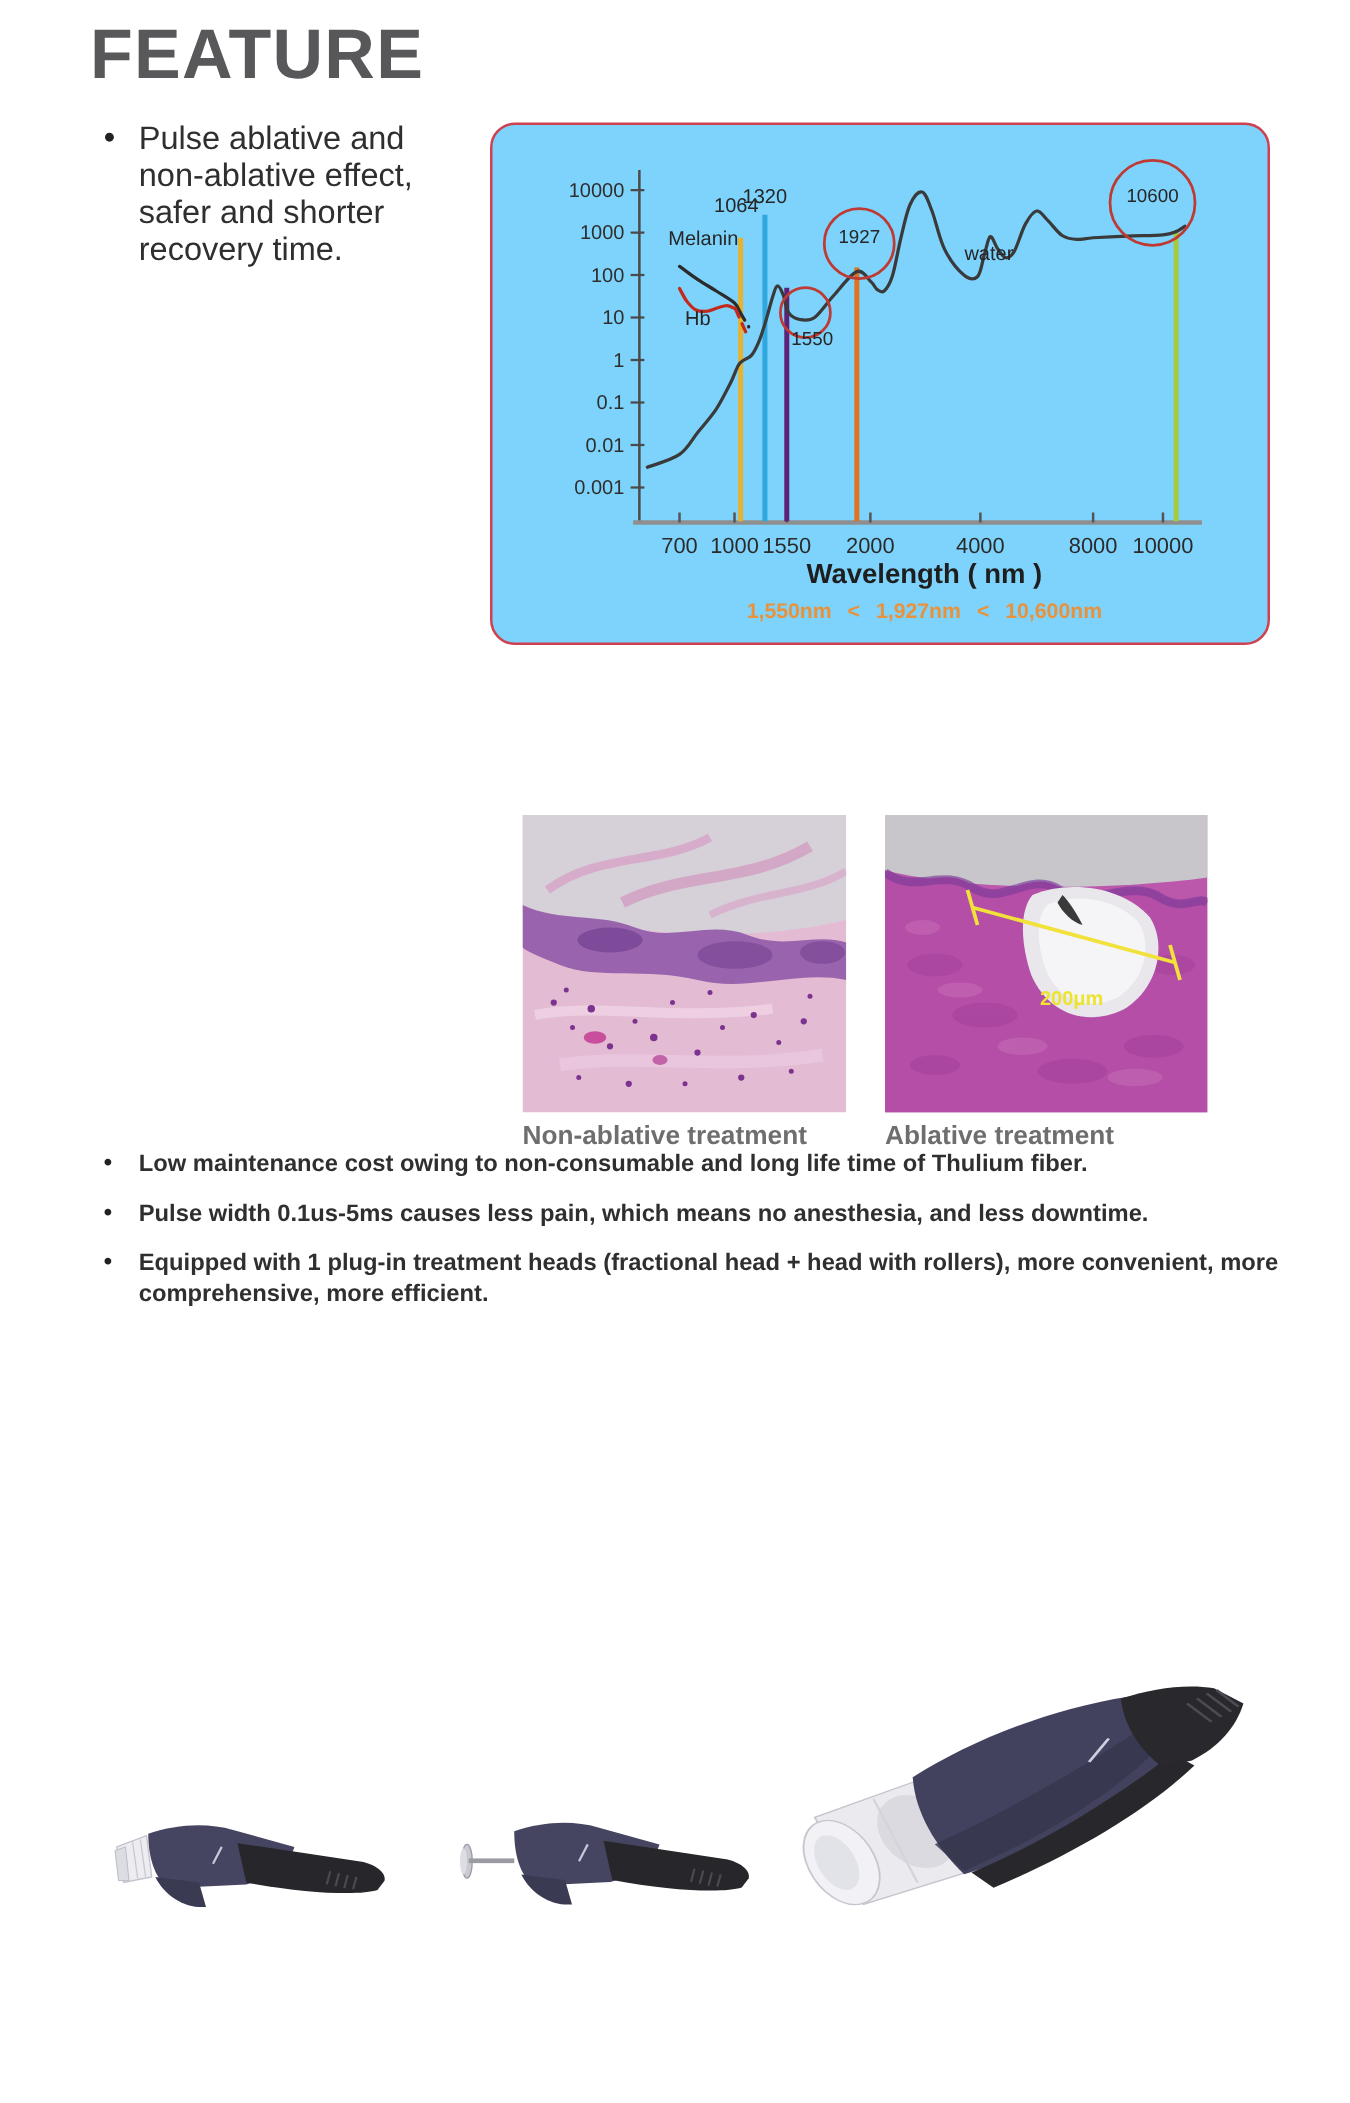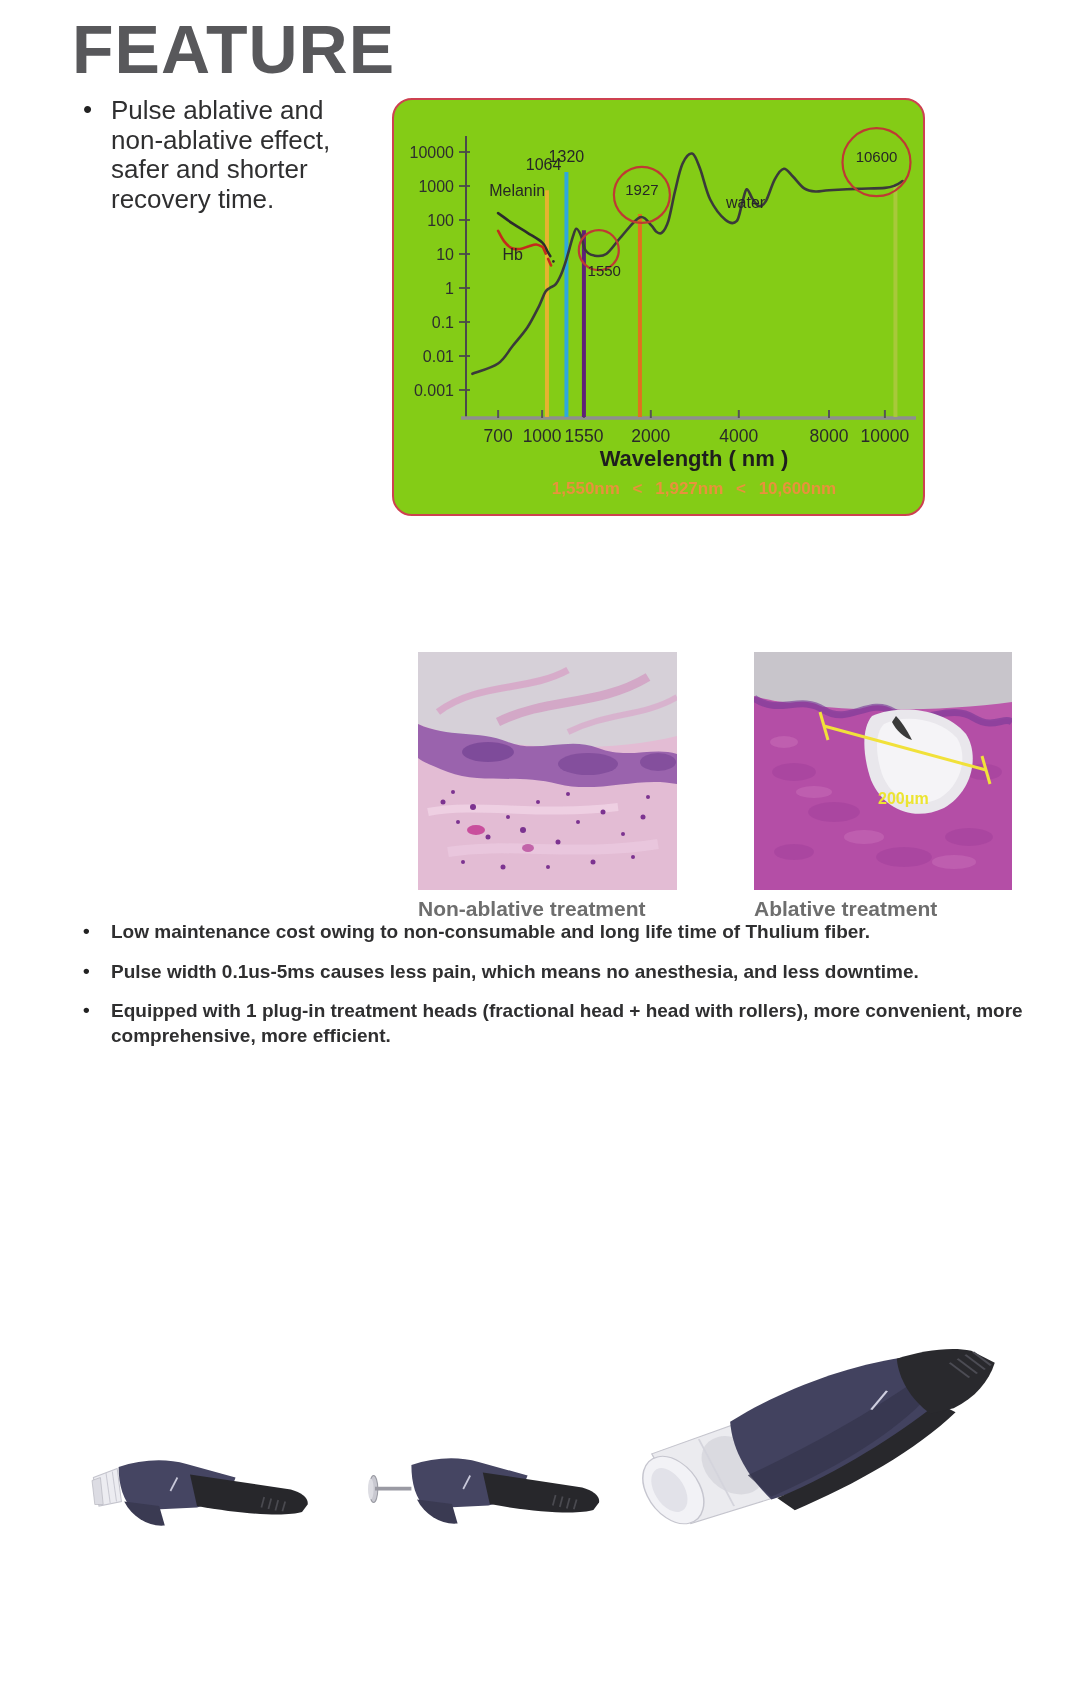--- a/index.html
+++ b/index.html
@@ -1,34 +1,34 @@
 <!DOCTYPE html>
 <html style="--c-title: #58585b; --c-text: #2f2f30; --c-chart-border: #cd4150; --c-caption: #6e6e6e;"><head>
 <meta charset="utf-8">
 <style>
   html,body{margin:0;padding:0;background:#fff;}
   .page{position:relative;width:1080px;height:1682px;background:#ffffff;overflow:hidden;
         font-family:"Liberation Sans", sans-serif;color:var(--c-text,#2f2f30);}
-  .page-title{position:absolute;top:10px;left:72px;margin:0;font-size:68px;font-weight:800;
+  .page-title{position:absolute;top:10px;left:72px;margin:0;font-size:56px;font-weight:800;
         letter-spacing:1px;color:var(--c-title,#58585b);}
   ul.feature-list{list-style:none;margin:0;padding:0;}
   ul.feature-list li{position:relative;padding-left:36px;}
   ul.feature-list li::before{content:"\2022";position:absolute;left:8px;top:-1px;color:#222;}
   .bullets-top{position:absolute;left:75px;top:96px;width:288px;}
   .bullets-top li{font-size:26px;line-height:1.14;margin-bottom:24px;}
   .bullets-mid{position:absolute;left:75px;top:660px;width:322px;}
   .bullets-mid li{font-size:26px;line-height:1.14;}
   .bullets-bottom{position:absolute;left:75px;top:920px;width:952px;}
   .bullets-bottom li{font-size:19px;line-height:1.3;margin-bottom:15px;font-weight:bold;}
-  .chart-card{position:absolute;left:392px;top:98px;width:533px;height:418px;
-        border:2.5px solid var(--c-chart-border,#cd4150);border-radius:20px;background:#84cc16;box-sizing:border-box;}
+  .chart-card{position:absolute;left:392px;top:98px;width:624px;height:418px;
+        border:2.5px solid var(--c-chart-border,#cd4150);border-radius:20px;background:#7dd3fc;box-sizing:border-box;}
   .chart-card svg{display:block;width:100%;height:100%;}
   figure.histo{position:absolute;margin:0;}
   #histo-left{left:418px;top:652px;width:259px;}
-  #histo-right{left:708px;top:652px;width:236px;margin-left:46px;}
+  #histo-right{left:708px;top:652px;width:236px;}
   figure.histo svg{display:block;}
   .histo-caption{font-size:21px;font-weight:bold;color:var(--c-caption,#6e6e6e);text-align:left;margin-top:7px;}
   .devices{position:absolute;left:0;top:1290px;width:1080px;height:392px;}
 </style>
 </head>
 <body>
 
 <div class="page">
 
   <h1 class="page-title">FEATURE</h1>

